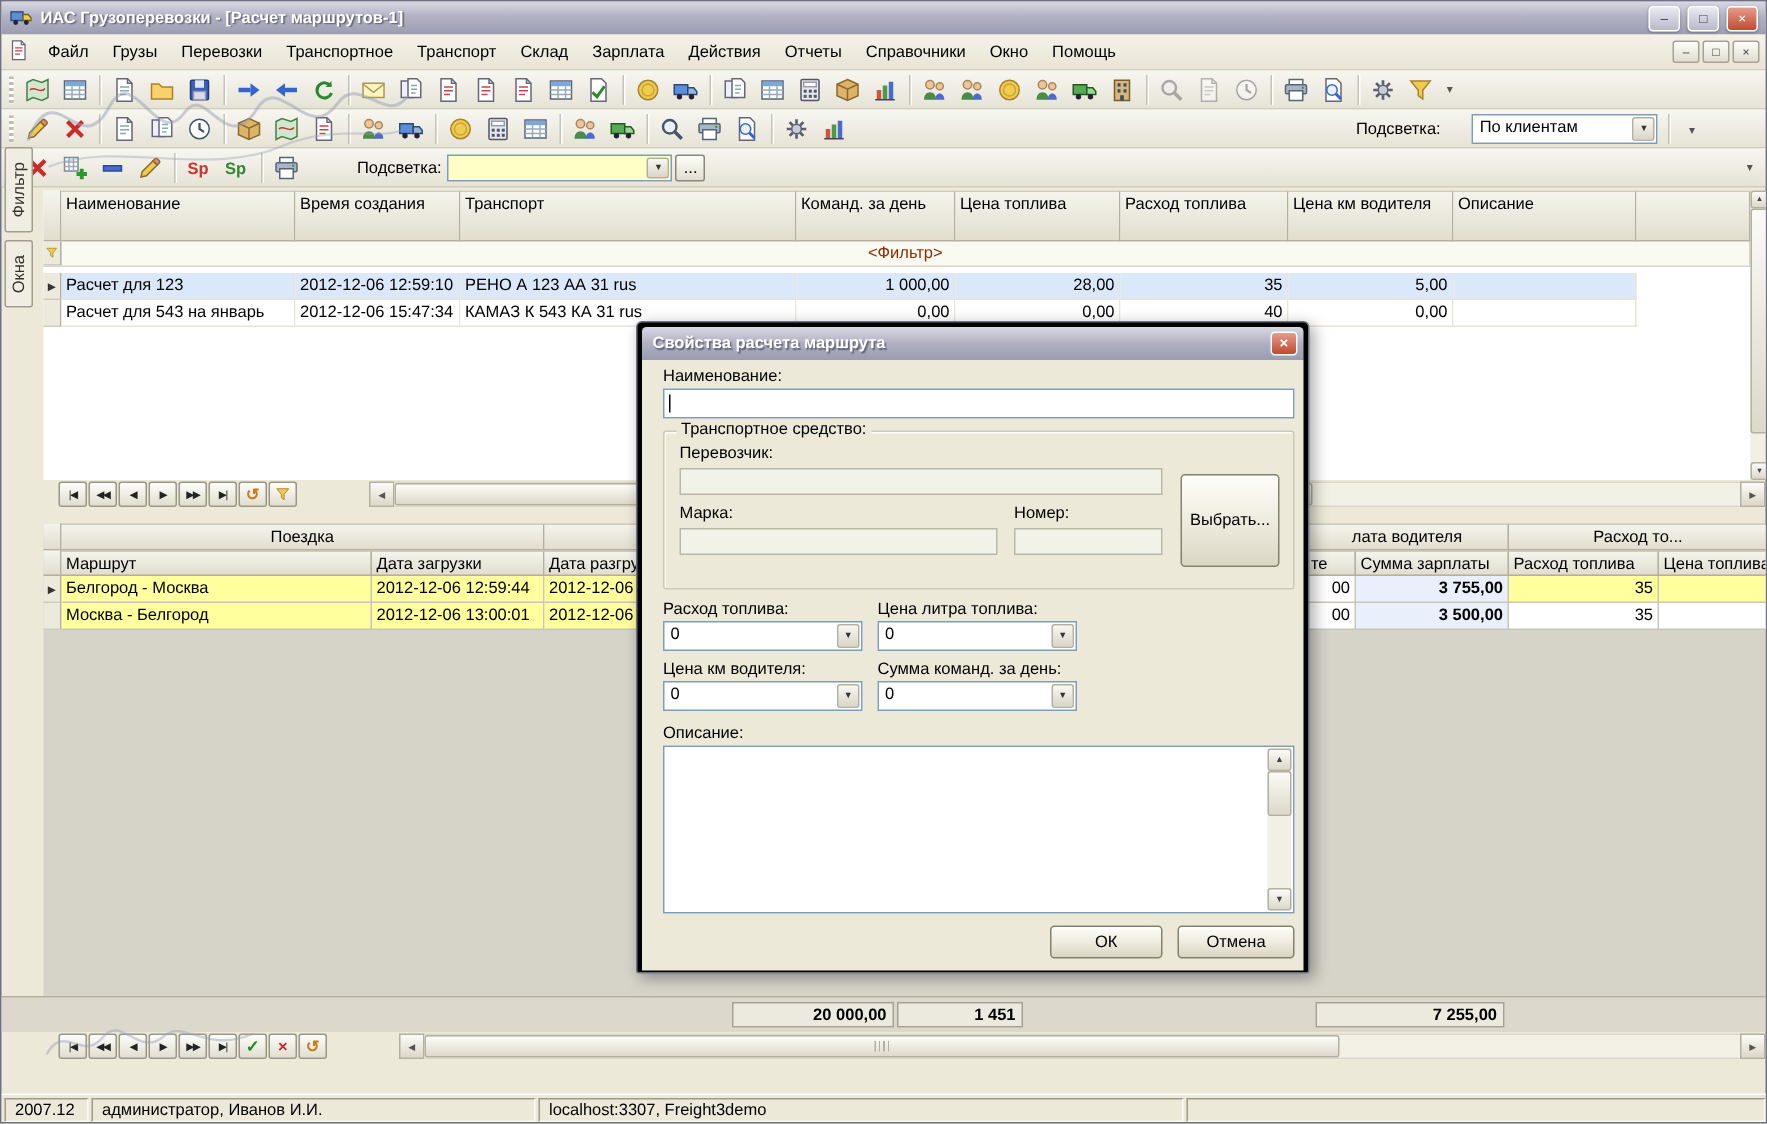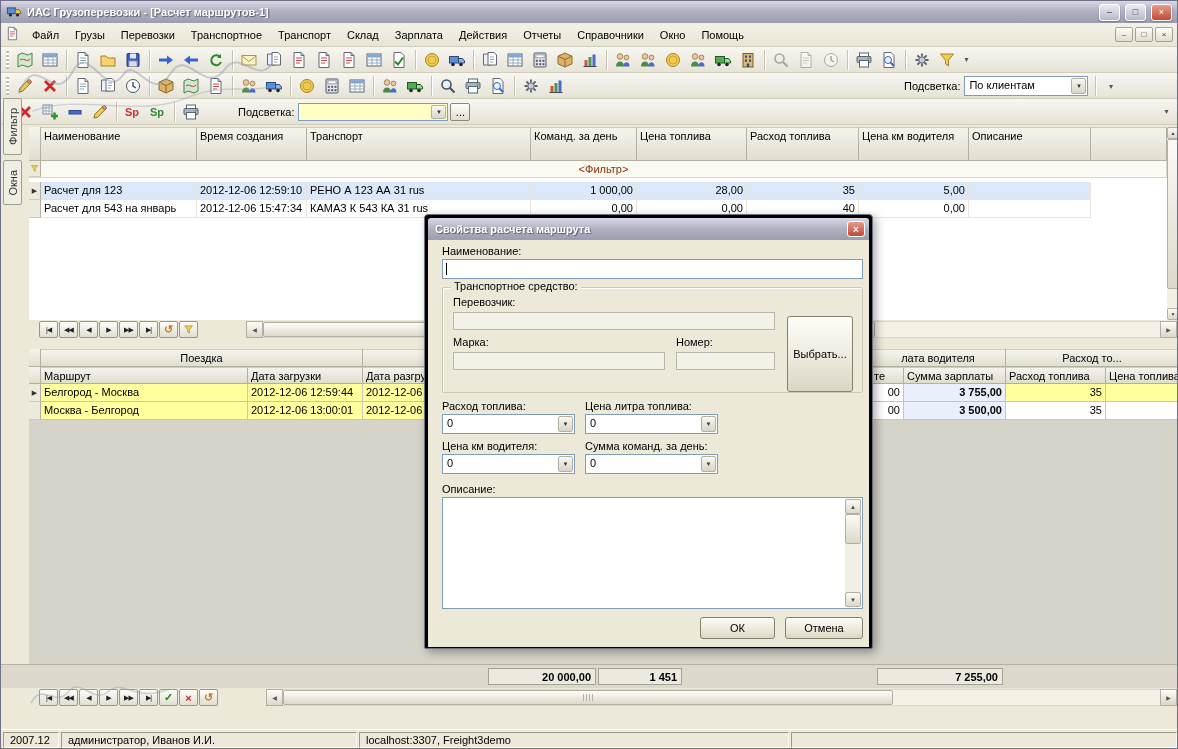--- a/index.html
+++ b/index.html
@@ -21,21 +21,21 @@
   
   .tbar{position:absolute;left:0;width:100%;height:26px;background:linear-gradient(#f7f6f0,#e6e3d6);border-bottom:1px solid #d0cdbd;display:flex;align-items:center;padding:0 4px;}
   #toolbar1{top:46px}#toolbar2{top:72px}#filterbar{top:98px}
   .tgrip{width:3px;height:18px;margin:0 4px 0 1px;background:repeating-linear-gradient(180deg,#c0bdae 0 2px,#fff 2px 4px);flex:0 0 3px;}
   .iconrow{display:flex;align-items:center;}
   .icon-btn{width:24px;height:22px;display:flex;align-items:center;justify-content:center;border-radius:2px;margin-right:1px;flex:0 0 24px;}
   .icon-btn.dis{filter:grayscale(1);opacity:.45;}
   .tsep{width:2px;height:20px;margin:0 3px;border-left:1px solid #c6c3b4;border-right:1px solid #fff;flex:0 0 2px;}
   .chev{width:13px;height:20px;display:flex;align-items:center;justify-content:center;font-size:8px;color:#555;}
   .hl-group{position:absolute;top:3px;display:flex;align-items:center;gap:4px;}
-  .combo2{position:relative;height:20px;border:1px solid #7f9db9;background:#fff;}
+  .combo2{position:relative;height:20px;border:1px solid #7f9db9;background:#fff;margin-left:17px;}
   .combo2 .cval{position:absolute;left:4px;top:2px;white-space:nowrap;}
   .combo2.yellow{background:#ffffc6;}
   .cbtn{position:absolute;top:1px;right:1px;bottom:1px;width:15px;display:flex;align-items:center;justify-content:center;font-size:6px;color:#333;background:linear-gradient(#f8f7f2,#d9d6c7);border:1px solid #b3b0a1;border-radius:2px;}
   .morebtn{width:20px;height:18px;margin-left:2px;border:1px solid #8a887a;border-radius:2px;background:linear-gradient(#fdfdf9,#e2dfd0);display:flex;align-items:center;justify-content:center;}
 
   
   #side-tabs{position:absolute;left:2px;top:97px;width:19px;}
   .stab{border:1px solid #a19e90;background:#f0eee2;border-radius:2px;display:flex;align-items:center;justify-content:center;}
   .vtext{writing-mode:vertical-rl;transform:rotate(180deg);font-size:11px;color:#333;}
 
@@ -824,21 +824,21 @@
         </div>
 
       <div class="grp" style="left:14px;top:47px;width:421px;height:106px">
         <span class="grp-l">Транспортное средство:</span>
         <span class="dl" style="left:10px;top:8px">Перевозчик:</span>
         <div class="tbox dis" style="left:10px;top:24px;width:322px;height:18px"></div>
         <span class="dl" style="left:10px;top:48px">Марка:</span>
         <div class="tbox dis" style="left:10px;top:64px;width:212px;height:18px"></div>
         <span class="dl" style="left:233px;top:48px">Номер:</span>
         <div class="tbox dis" style="left:233px;top:64px;width:99px;height:18px"></div>
-        <div class="xpbtn" style="left:344px;top:28px;width:66px;height:76px">Выбрать...</div>
+        <div class="xpbtn" style="left:344px;top:28px;width:66px;height:62px">Выбрать...</div>
       </div>
 
       <span class="dl" style="left:14px;top:160px">Расход топлива:</span>
       <div class="combo" style="left:14px;top:174px;width:133px">
         <span class="cval">0</span>
         <span class="cbtn">▼</span>
       </div>
       <span class="dl" style="left:157px;top:160px">Цена литра топлива:</span>
       <div class="combo" style="left:157px;top:174px;width:133px">
         <span class="cval">0</span>

